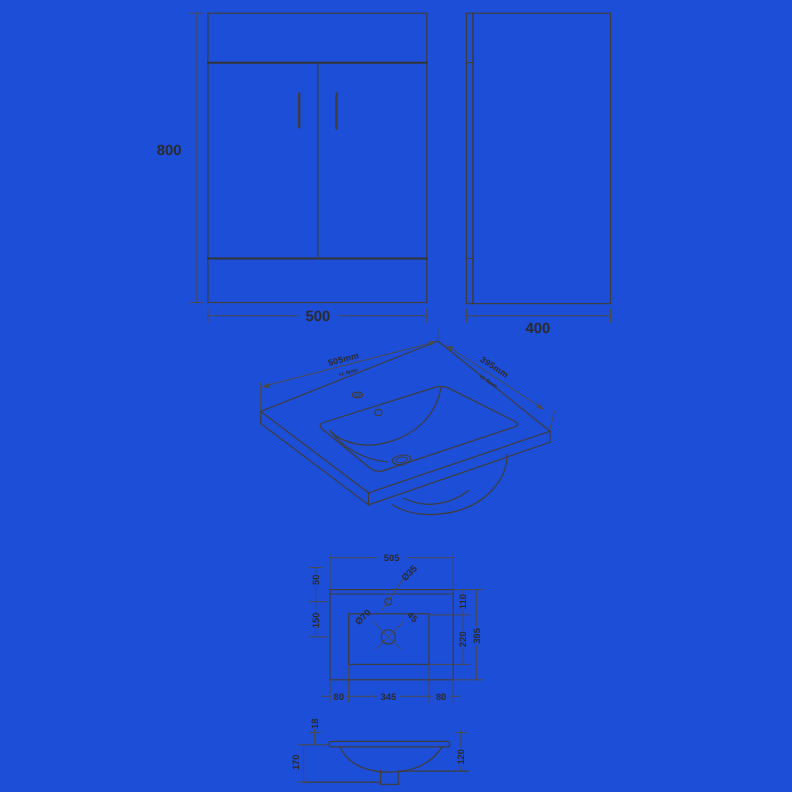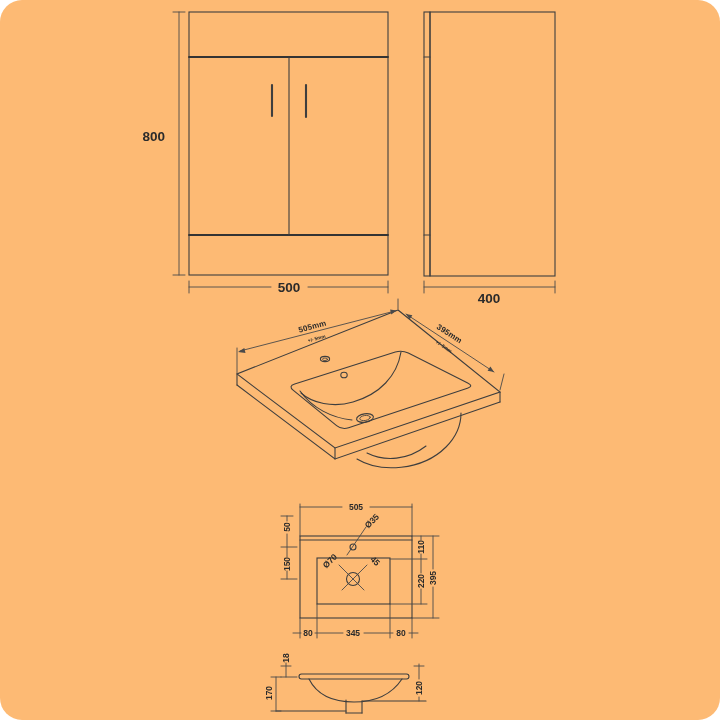--- a/index.html
+++ b/index.html
@@ -1,18 +1,18 @@
 <!DOCTYPE html>
 <html><head>
 <meta charset="utf-8">
 <style>
   html,body{margin:0;padding:0;background:#ffffff;}
   .canvas{
-    position:relative;width:720px;height:720px;background:#fdba74;
-    font-family:"Liberation Sans", sans-serif;overflow:hidden;border-radius:22px;
+    position:relative;width:720px;height:720px;background:#1d4ed8;
+    font-family:"Liberation Sans", sans-serif;overflow:hidden;
   }
   svg{display:block;}
   .geo{stroke:#3e3e3e;stroke-width:1.1;fill:none;stroke-linecap:round;}
   .geo-thick{stroke:#343434;stroke-width:1.9;fill:none;stroke-linecap:round;}
   .dim{stroke:#4a4a4a;stroke-width:0.9;fill:none;stroke-linecap:round;}
   .arrow{fill:#4a4a4a;stroke:none;}
   .t-lg{font-family:"Liberation Sans",sans-serif;font-size:13.5px;font-weight:600;fill:#2b2b2b;}
   .t-dim{font-family:"Liberation Sans",sans-serif;font-size:8.5px;font-weight:700;fill:#2b2b2b;}
   .t-3d{font-family:"Liberation Sans",sans-serif;font-size:8px;font-weight:700;fill:#2b2b2b;letter-spacing:.2px;}
   .t-tol{font-family:"Liberation Sans",sans-serif;font-size:4.8px;font-weight:700;fill:#2b2b2b;}

